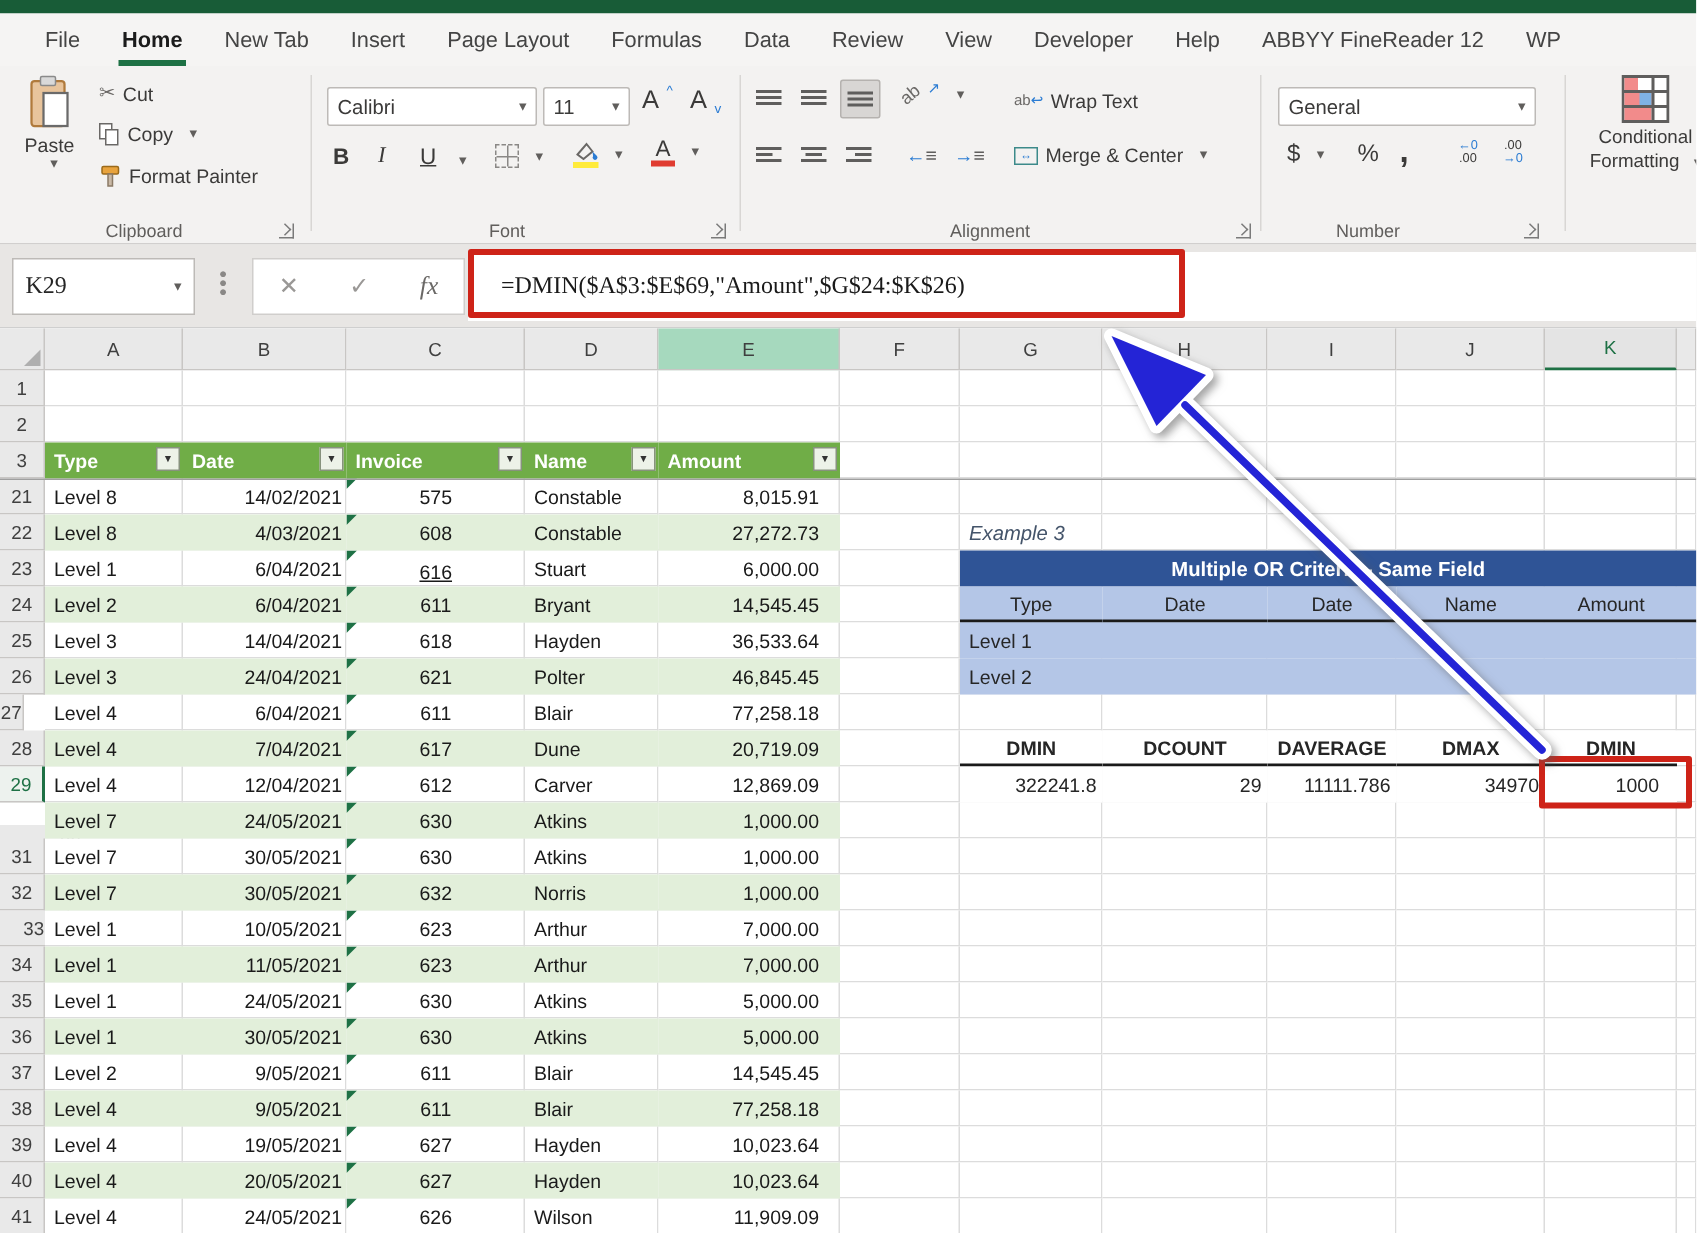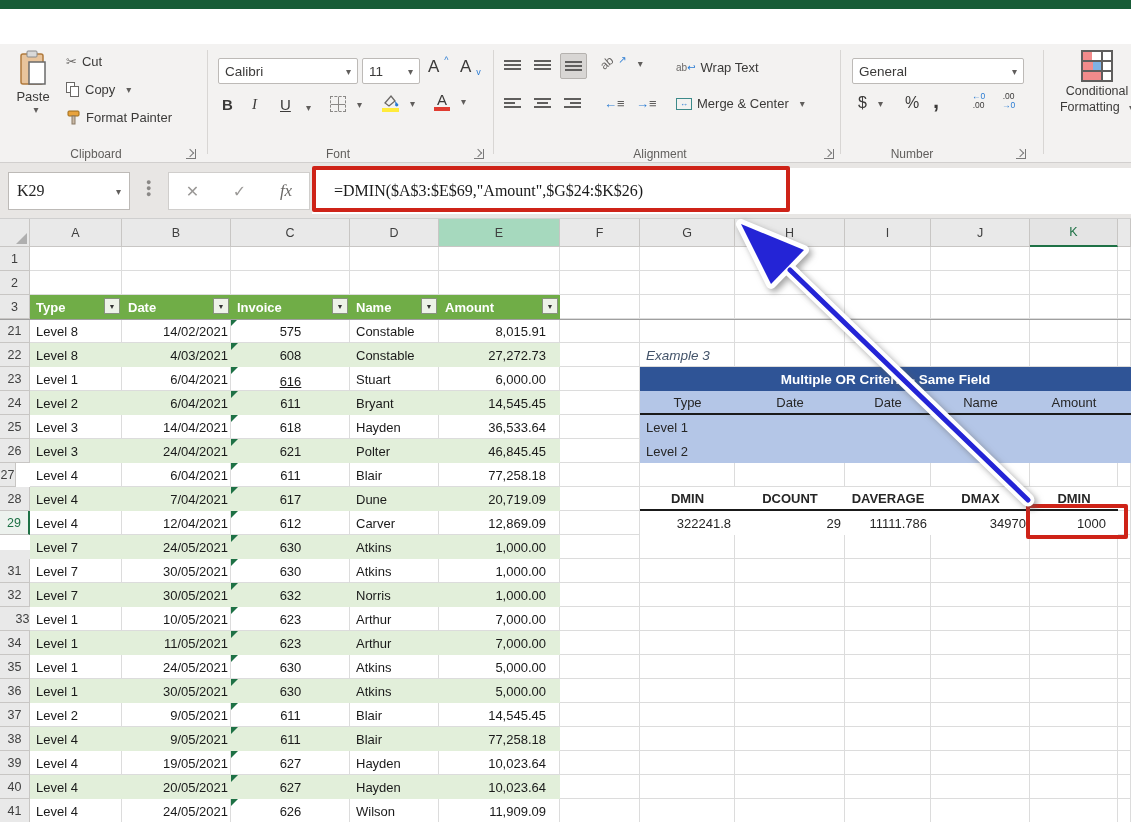--- a/index.html
+++ b/index.html
@@ -72,20 +72,35 @@
   #arrow{position:absolute;left:0;top:0;z-index:50;pointer-events:none;
          filter:drop-shadow(3px 3px 3px rgba(90,90,90,0.55));}
   .icon-sq{display:inline-block;}
 </style>
 </head>
 <body>
 
 <div id="app">
 
   <div class="titlebar"></div>
+  <div class="tabrow" id="tabrow">
+      <div class="tab">File</div>
+      <div class="tab active">Home</div>
+      <div class="tab">New Tab</div>
+      <div class="tab">Insert</div>
+      <div class="tab">Page Layout</div>
+      <div class="tab">Formulas</div>
+      <div class="tab">Data</div>
+      <div class="tab">Review</div>
+      <div class="tab">View</div>
+      <div class="tab">Developer</div>
+      <div class="tab">Help</div>
+      <div class="tab">ABBYY FineReader 12</div>
+      <div class="tab">WP</div>
+    </div>
 
   <div class="ribbon">
 
     <div class="paste">
       <svg width="30" height="36" viewBox="0 0 30 36">
         <rect x="3" y="4" width="22" height="30" rx="2" fill="#E8C49C" stroke="#B07A3C" stroke-width="1.5"></rect>
         <rect x="9" y="1" width="10" height="6" rx="1" fill="#D9D9D9" stroke="#8a8a8a"></rect>
         <rect x="11" y="12" width="16" height="22" fill="#fff" stroke="#6a6a6a" stroke-width="1.5"></rect>
       </svg>
       <span style="margin-top:3px;">Paste</span>

